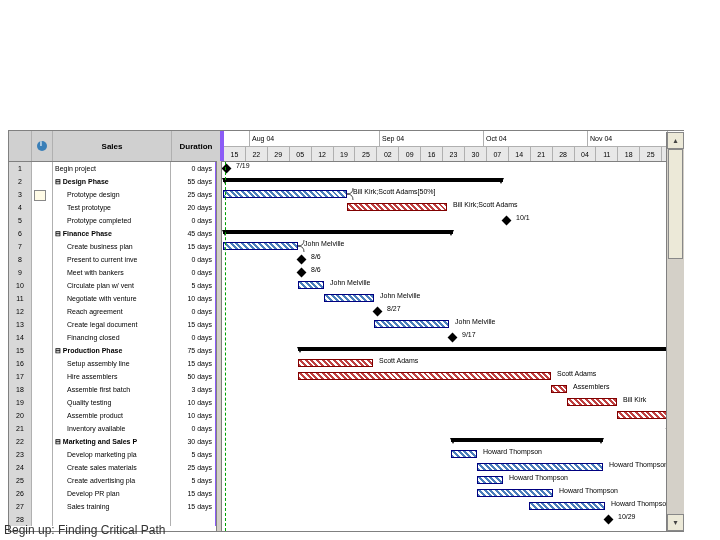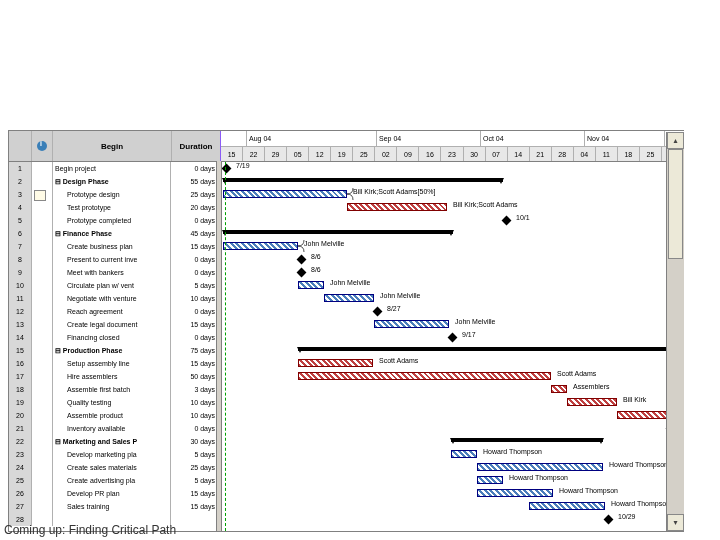--- a/index.html
+++ b/index.html
@@ -3,21 +3,21 @@
 <meta charset="utf-8">
 <style>
 html,body{margin:0;padding:0;font-family:Verdana,Arial,sans-serif;background:#fff;}
 .slide{width:720px;height:540px;position:relative;overflow:hidden;}
 .title{font-family:Arial,sans-serif;font-size:36px;color:#17375E;padding:28px 0 8px 70px;}
 .gantt{position:absolute;left:8px;top:130px;width:676px;height:402px;border:1px solid #808080;border-right:none;background:#fff;box-sizing:border-box;overflow:hidden;}
 .header-row{display:flex;height:30px;border-bottom:1px solid #808080;font-size:8px;}
 .col-id{width:22px;border-right:1px solid #b0b0b0;display:flex;align-items:center;justify-content:center;}
 .col-ind{width:20px;border-right:1px solid #b0b0b0;display:flex;align-items:center;justify-content:center;position:relative;}
 .col-name{width:118px;border-right:1px solid #b0b0b0;display:flex;align-items:center;justify-content:center;font-weight:bold;}
-.col-dur{width:48px;border-right:1px solid #8b5cf6;display:flex;align-items:center;justify-content:center;font-weight:bold;}
+.col-dur{width:48px;border-right:4px solid #8b5cf6;display:flex;align-items:center;justify-content:center;font-weight:bold;}
 .chart-area{flex:1;position:relative;overflow:hidden;}
 .month-row{display:flex;height:15px;border-bottom:1px solid #b0b0b0;}
 .month{border-right:1px solid #b0b0b0;font-size:7px;display:flex;align-items:center;padding-left:2px;box-sizing:border-box;}
 .week-row{display:flex;height:15px;}
 .week{width:26px;border-right:1px solid #b0b0b0;background:#e8e8e8;font-size:7px;display:flex;align-items:center;justify-content:center;box-sizing:border-box;}
 .hdr-info{background:#d0d0d0;}
 .body-rows{overflow:hidden;}
 .row{display:flex;height:13px;font-size:7px;}
 .row .col-id{background:#d8d8d8;font-size:7px;}
 .row .col-ind{}
@@ -52,21 +52,21 @@
 <body>
 
 <div class="slide">
 
   <div class="gantt">
     <div class="header-row">
       <div class="col-id hdr-info"></div>
       <div class="col-ind hdr-info">
           <span class="info-ic"></span>
         </div>
-      <div class="col-name hdr-info">Begin</div>
+      <div class="col-name hdr-info">Sales</div>
       <div class="col-dur hdr-info">Duration</div>
       <div class="chart-area">
         <div class="month-row" id="month-row">
             <div class="month" style="width: 26px;"></div>
             <div class="month" style="width: 130px;">Aug 04</div>
             <div class="month" style="width: 104px;">Sep 04</div>
             <div class="month" style="width: 104px;">Oct 04</div>
             <div class="month" style="width: 80px;">Nov 04</div>
           </div>
         <div class="week-row" id="week-row">
@@ -382,14 +382,14 @@
         </div>
       </div>
     <div class="today-line" style="left:216px"></div>
     <div class="scroll-v">
       <div class="arrow" style="top:0">▴</div>
       <div class="thumb-v"></div>
       <div class="arrow" style="bottom:0">▾</div>
     </div>
   </div>
 
-  <div class="footer">Coming up: Finding Critical Path</div>
+  <div class="footer">Begin up: Finding Critical Path</div>
 </div>
 
 </body></html>

